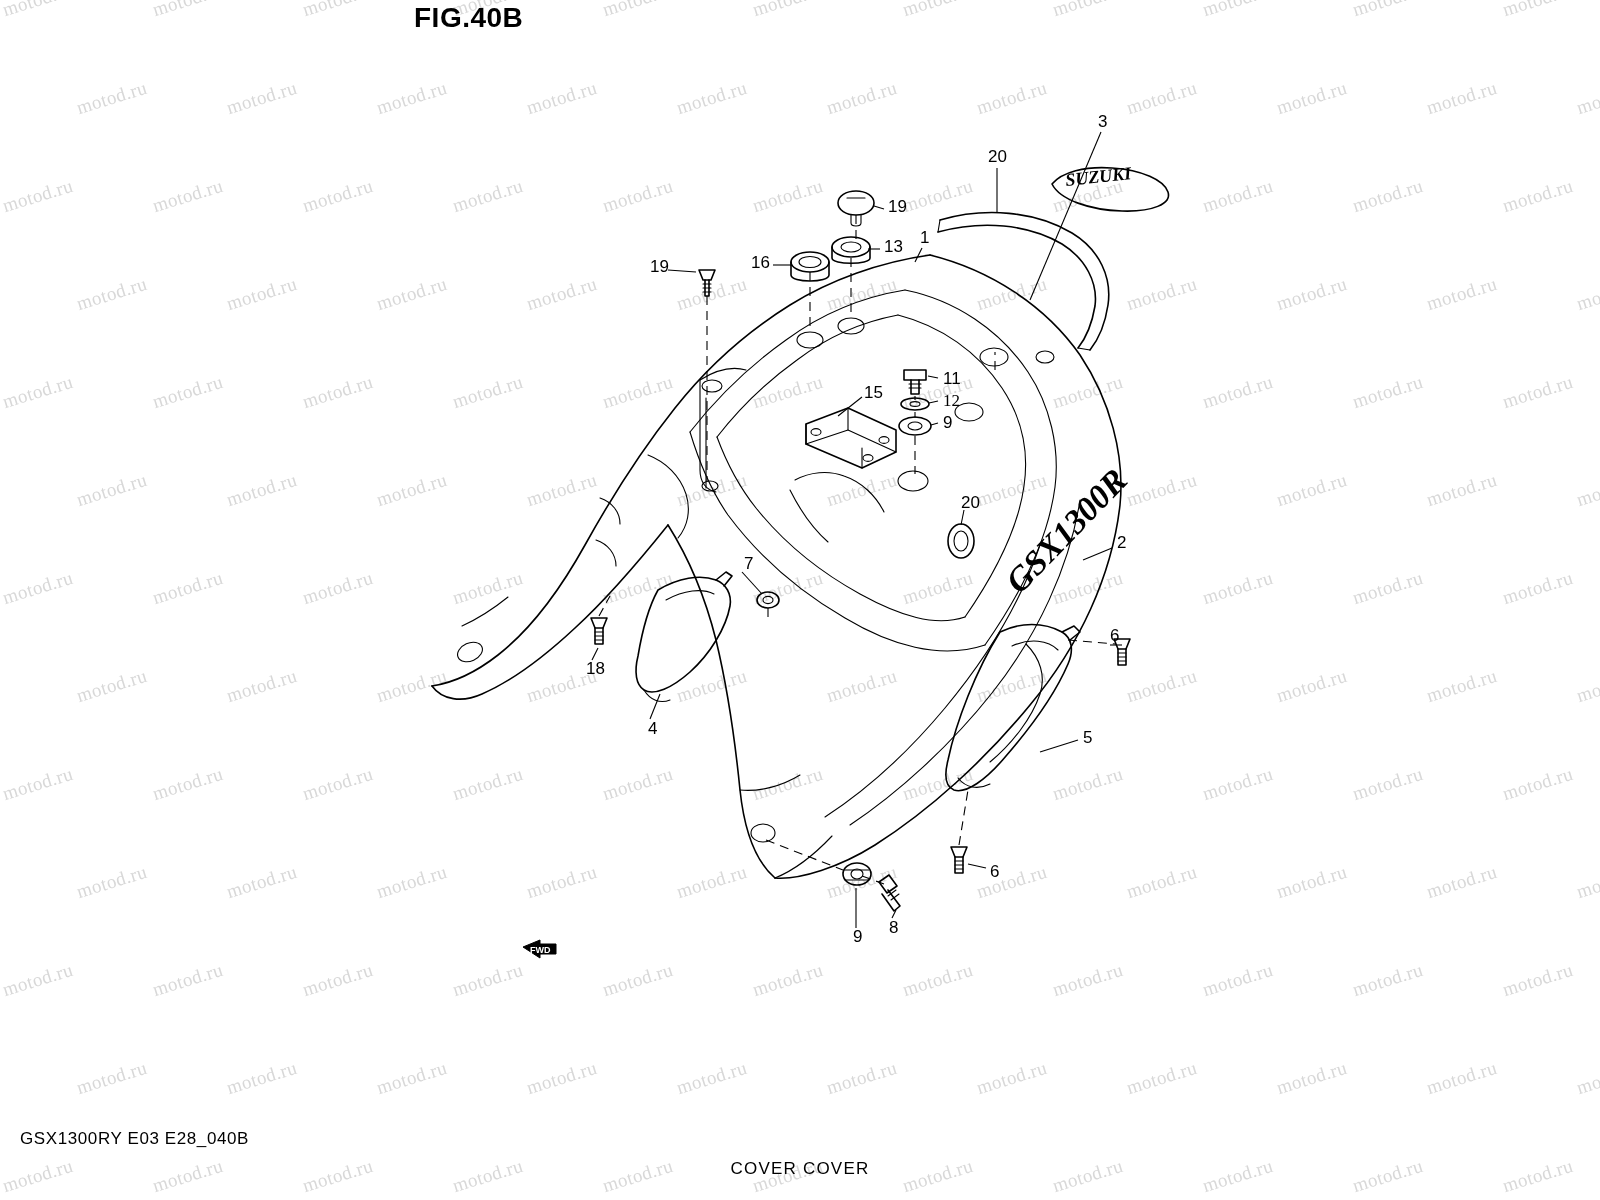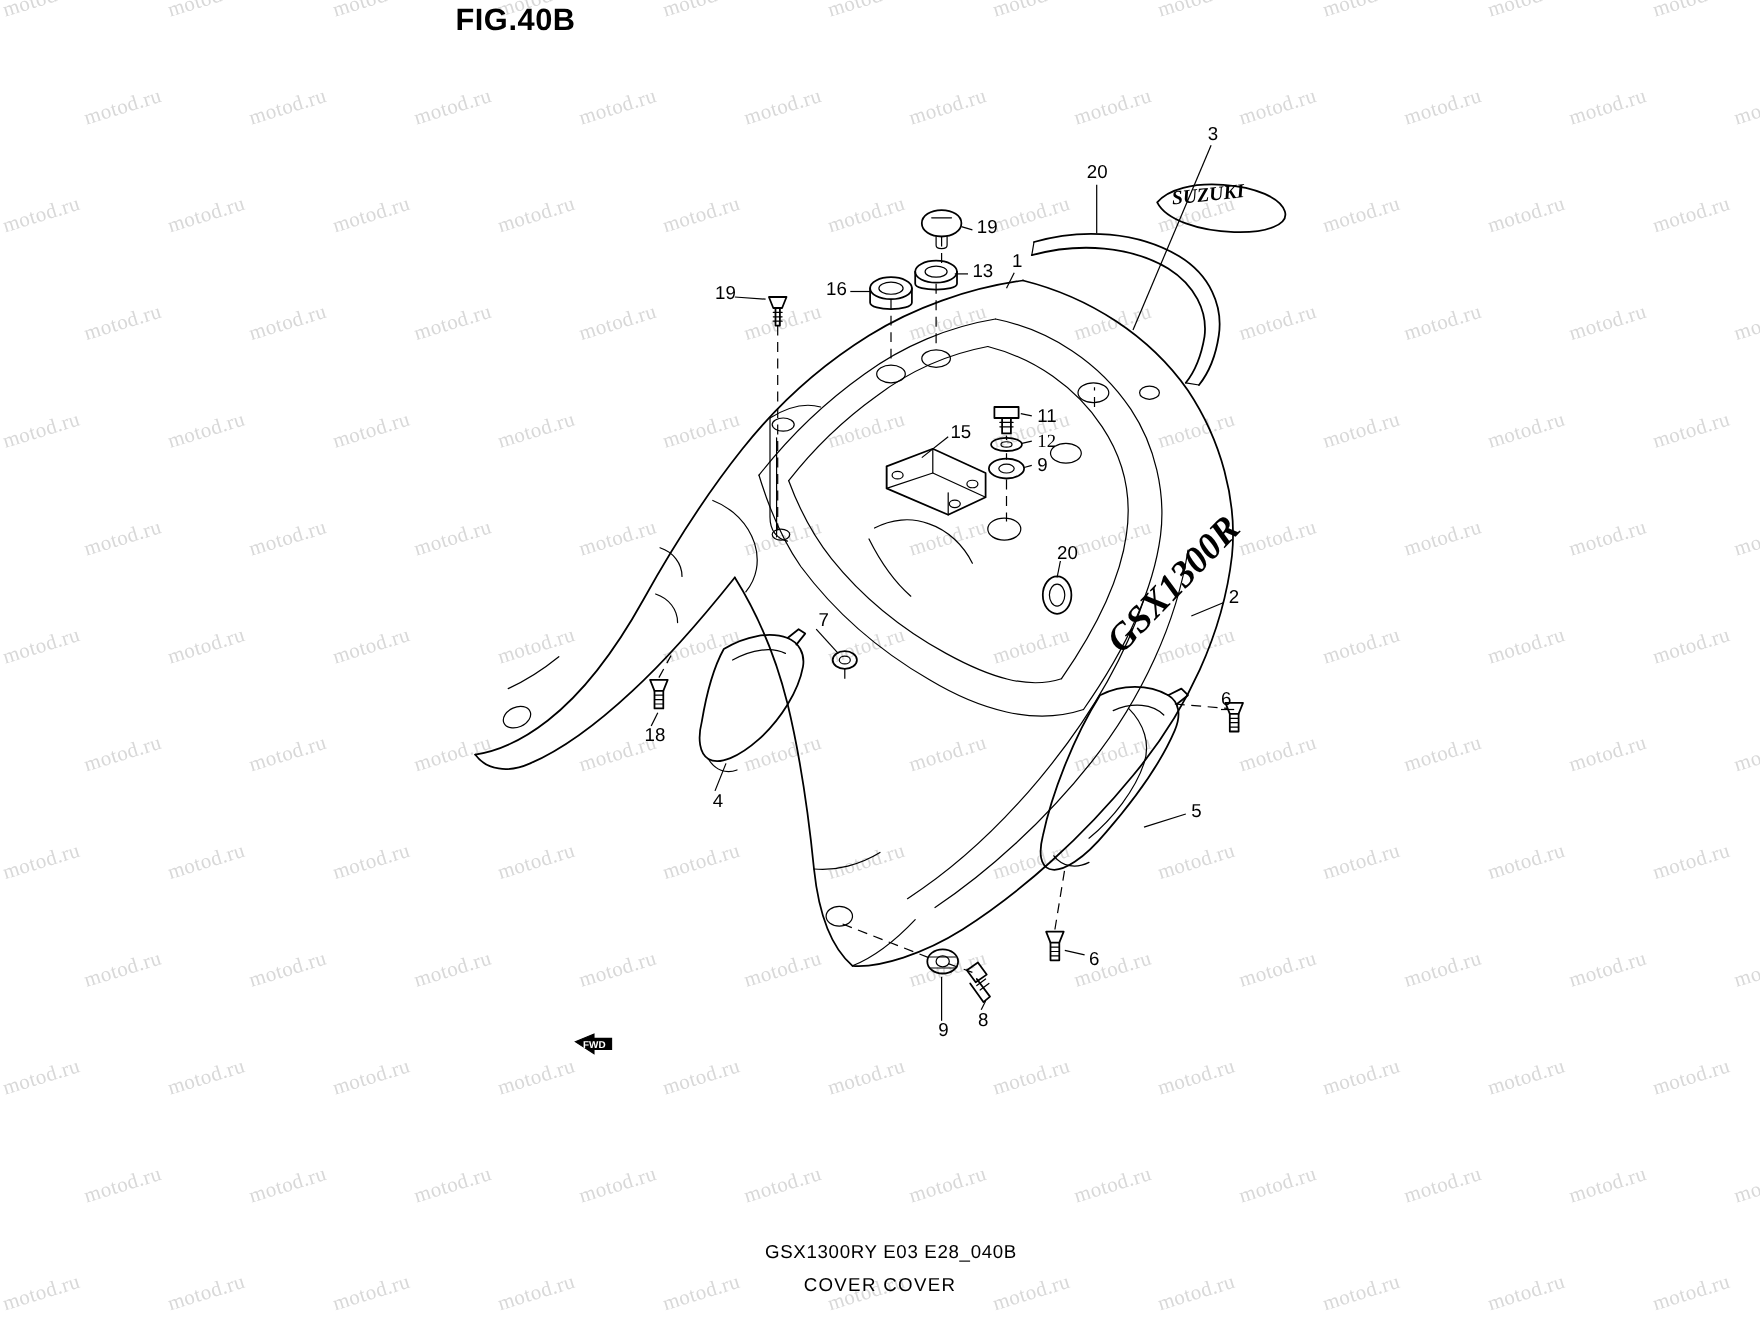--- a/index.html
+++ b/index.html
@@ -44,21 +44,20 @@
     font-weight: bold;
     letter-spacing: 0.5px;
     z-index: 10;
   }
 
   
   #footer-code {
     position: absolute;
     left: 0; right: 0;
     top: 1129px;
-    text-align: center;
     font-size: 17px;
     letter-spacing: 0.6px;
     z-index: 10;
     padding-left: 20px;
   }
   #footer-name {
     position: absolute;
     left: 0; right: 0;
     top: 1159px;
     text-align: center;

